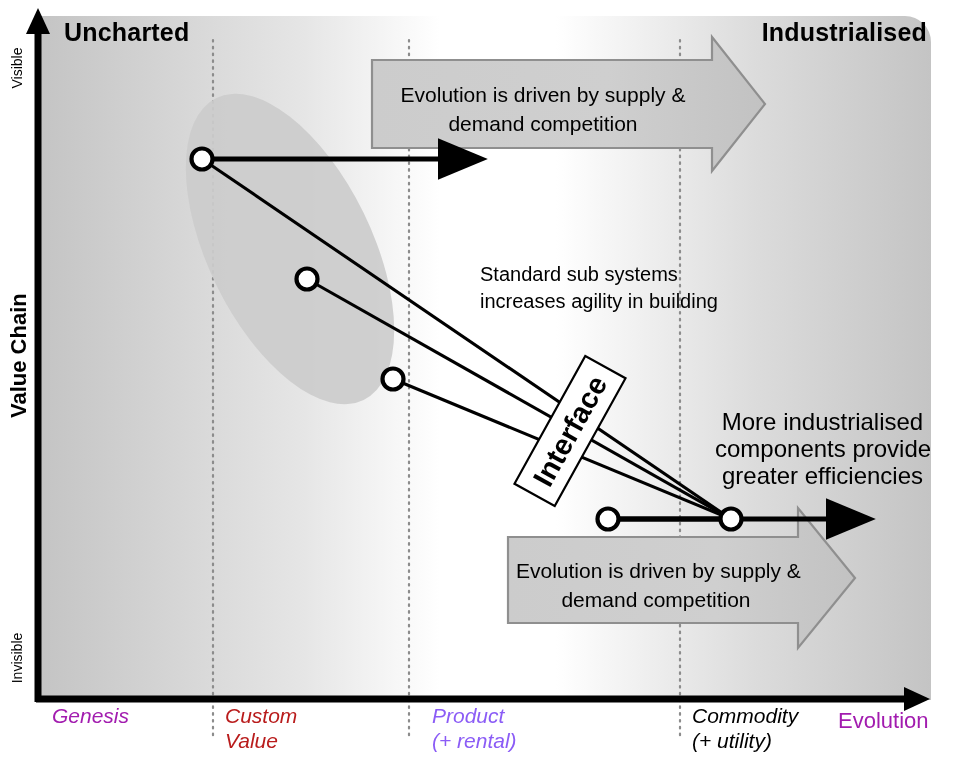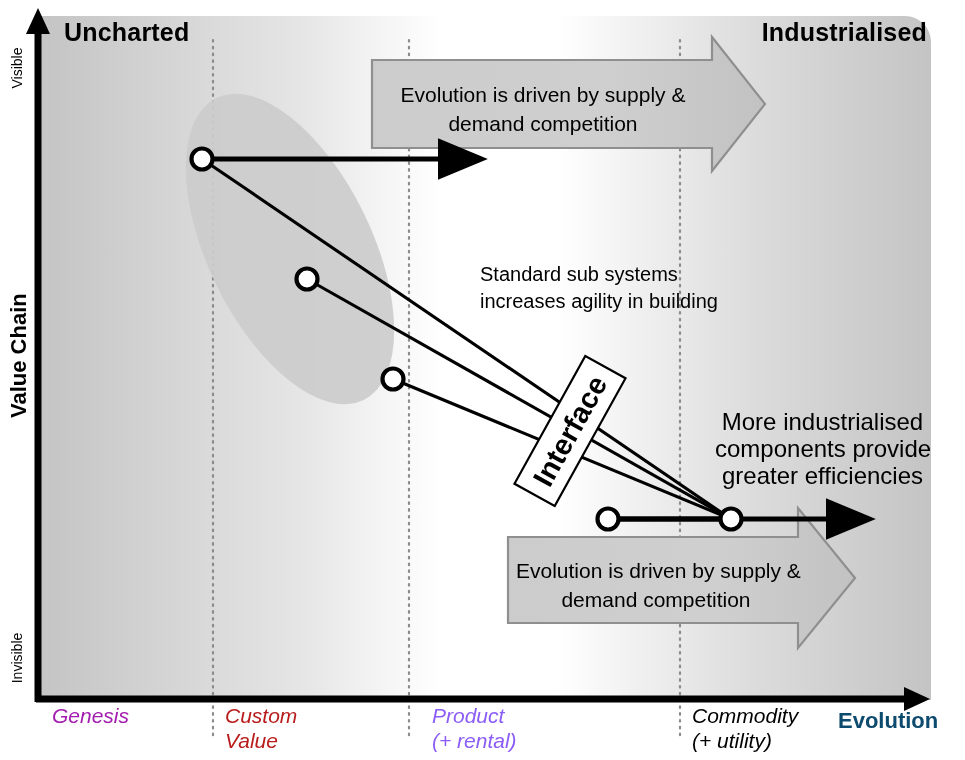--- a/index.html
+++ b/index.html
@@ -117,21 +117,21 @@
   <div class="txt" style="position:absolute; right:38px; top:18px; font-size:25px; font-weight:bold; color:#000; text-align:right; letter-spacing:0.2px;">Industrialised</div>
 
   <div class="txt" style="position:absolute; left:64px; top:18px; font-size:25px; font-weight:bold; color:#000; letter-spacing:0.2px;">Uncharted</div>
 
   <div class="txt" style="position:absolute; left:-36px; top:350px; width:110px; text-align:center; font-size:22px; font-weight:bold; color:#000; transform:rotate(-90deg);">Value Chain</div>
 
   <div class="txt" style="position:absolute; left:-18px; top:60px; width:70px; text-align:center; font-size:14px; color:#000; transform:rotate(-90deg);">Visible</div>
 
   <div class="txt" style="position:absolute; left:-22px; top:650px; width:78px; text-align:center; font-size:14px; color:#000; transform:rotate(-90deg);">Invisible</div>
 
-  <div class="txt" style="position:absolute; left:838px; top:708px; font-size:22px; font-weight:bold; color:#0c4a6e;">Evolution</div>
+  <div class="txt" style="position:absolute; left:838px; top:708px; font-size:22px; font-weight:normal; color:#a21caf;">Evolution</div>
 
   <div style="position:absolute; left:52px; top:703px; font-style:italic; font-size:21px; color:#a21caf; line-height:25px;">
     <div class="txt">Genesis</div>
     <div class="txt"></div>
   </div>
 
   <div style="position:absolute; left:225px; top:703px; font-style:italic; font-size:21px; color:#b91c1c; line-height:25px;">
     <div class="txt">Custom</div>
     <div class="txt">Value</div>
   </div>

